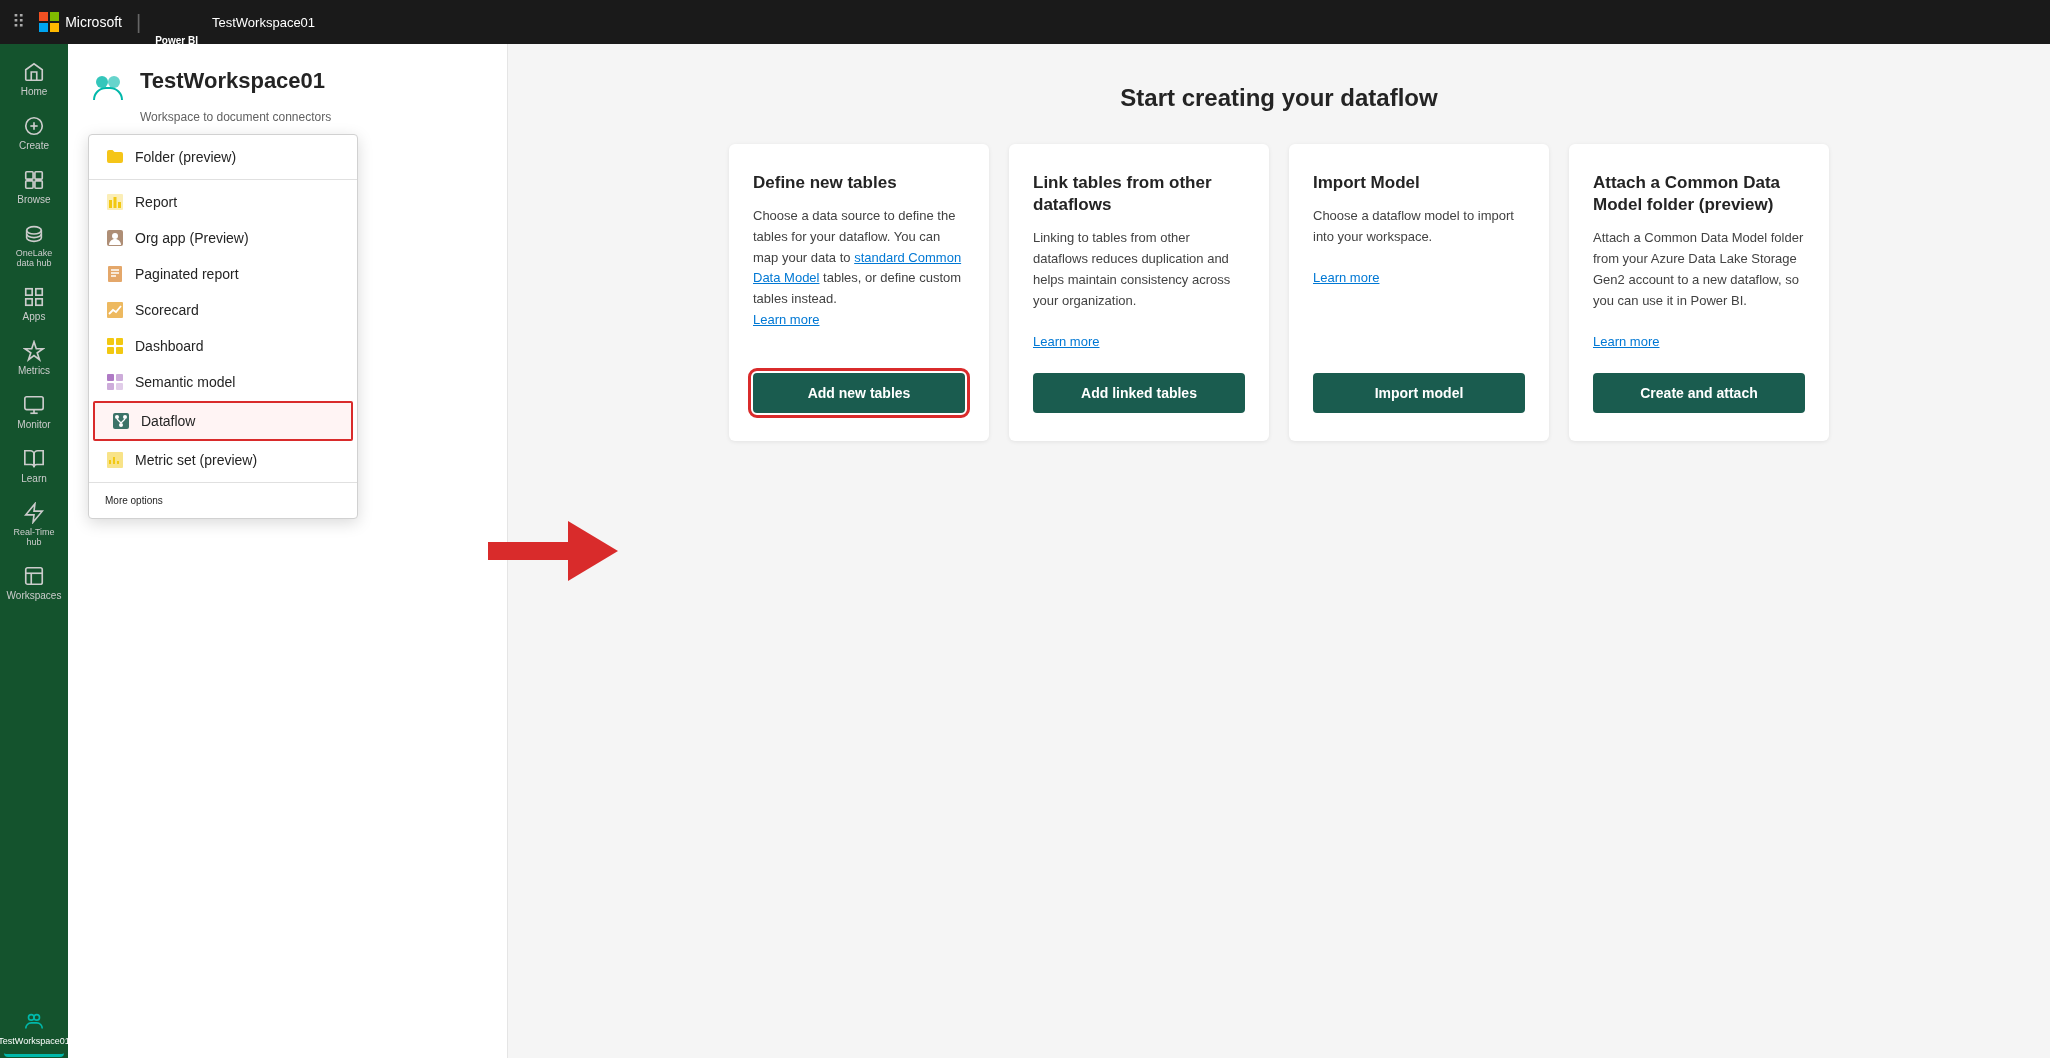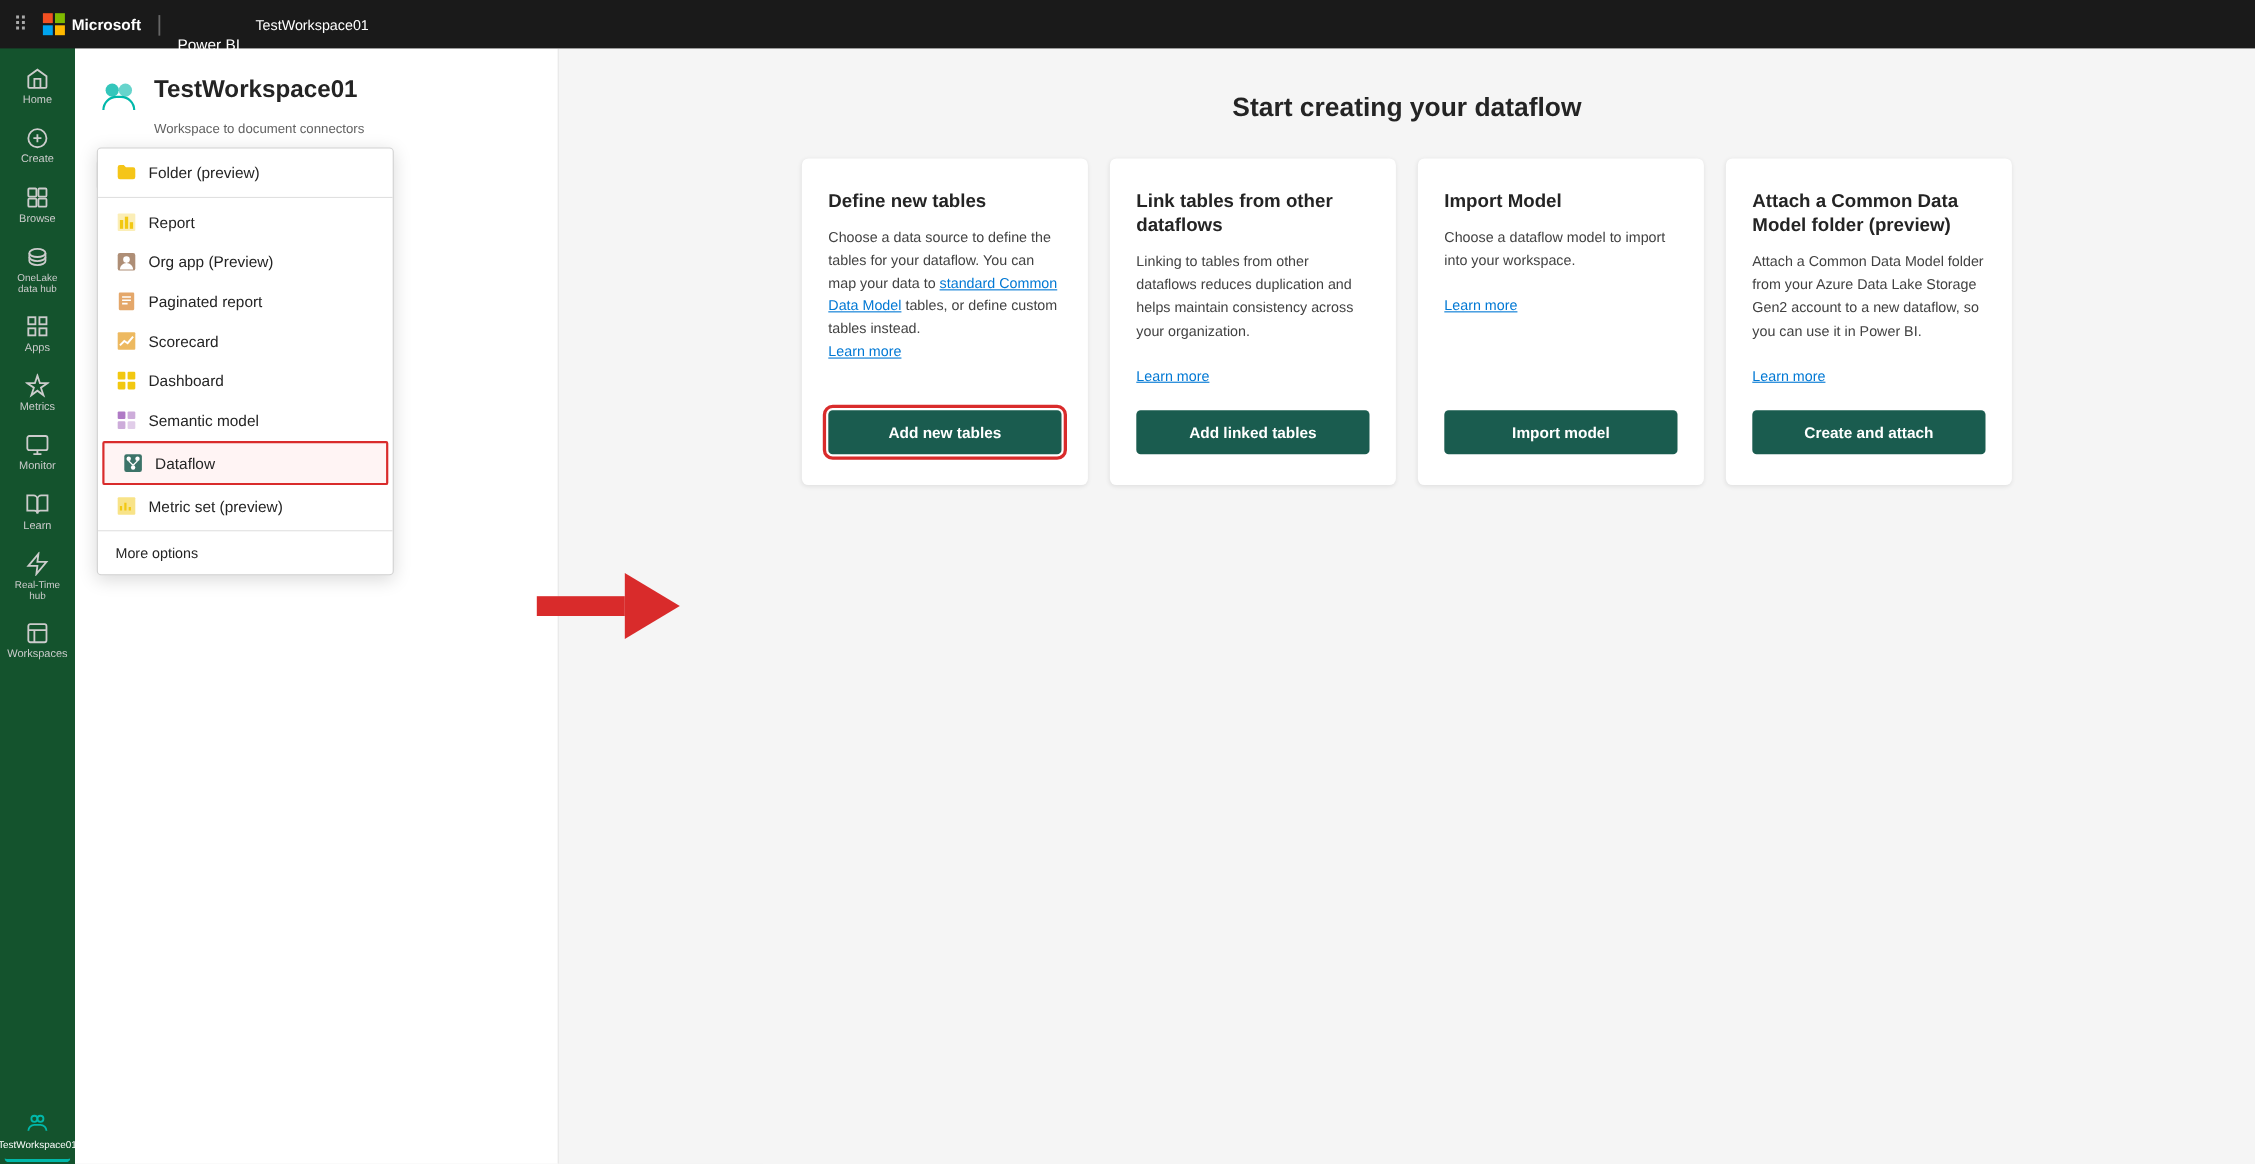--- a/index.html
+++ b/index.html
@@ -11,23 +11,23 @@
       background: #1a1a1a; display: flex; align-items: center;
       z-index: 100; padding: 0 12px; gap: 10px;
     }
     .topbar-dots { color: #aaa; font-size: 18px; margin-right: 4px; }
     .topbar-logo { display: flex; align-items: center; gap: 6px; }
     .ms-logo { width: 20px; height: 20px; display: grid; grid-template-columns: 1fr 1fr; gap: 2px; }
     .ms-logo span:nth-child(1) { background: #f25022; }
     .ms-logo span:nth-child(2) { background: #7fba00; }
     .ms-logo span:nth-child(3) { background: #00a4ef; }
     .ms-logo span:nth-child(4) { background: #ffb900; }
-    .topbar-microsoft { color: #fff; font-size: 14px; font-weight: 700; }
+    .topbar-microsoft { color: #fff; font-size: 14px; font-weight: 400; }
     .topbar-sep { color: #666; font-size: 20px; font-weight: 100; margin: 0 4px; }
-    .topbar-powerbi { color: #fff; font-size: 14px; font-weight: 400; margin-top: 36px; }
+    .topbar-powerbi { color: #fff; font-size: 10px; font-weight: 700; margin-top: 36px; }
     .topbar-workspace { color: #fff; font-size: 13px; margin-left: 4px; }
 
     
     .sidebar {
       position: fixed; top: 44px; left: 0; bottom: 0; width: 68px;
       background: #14532d; display: flex; flex-direction: column;
       align-items: center; padding-top: 8px; z-index: 99; overflow-y: auto;
     }
     .sidebar-item {
       display: flex; flex-direction: column; align-items: center;
@@ -82,21 +82,21 @@
     }
     .menu-item {
       display: flex; align-items: center; gap: 10px; padding: 8px 16px;
       font-size: 14px; color: #242424; cursor: pointer;
     }
     .menu-item.highlighted {
       border: 2px solid #d92b2b; background: #fff4f4; margin: 1px 4px; border-radius: 2px;
     }
     .menu-icon { width: 20px; height: 20px; display: flex; align-items: center; justify-content: center; }
     .menu-sep { border: none; border-top: 1px solid #e0e0e0; margin: 4px 0; }
-    .menu-more { padding: 8px 16px; font-size: 13px; color: #242424; cursor: pointer; }
+    .menu-more { padding: 8px 16px; font-size: 10px; color: #242424; cursor: pointer; }
 
     
     .right-panel {
       flex: 1; background: #f5f5f5; padding: 40px 48px;
       overflow-y: auto; display: flex; flex-direction: column; align-items: center;
     }
 
     .dataflow-title { font-size: 24px; font-weight: 700; color: #242424; margin-bottom: 32px; text-align: center; }
 
     .cards-container { display: flex; gap: 20px; width: 100%; max-width: 1100px; }

